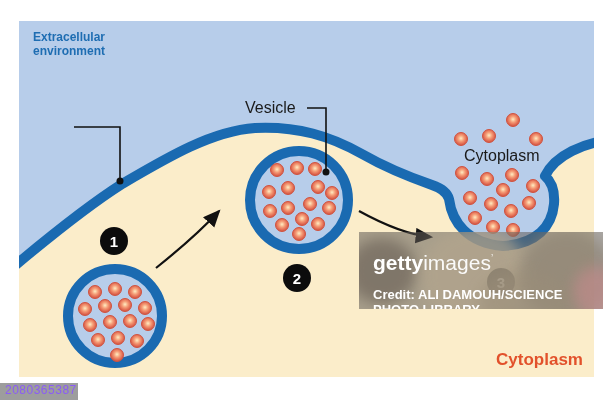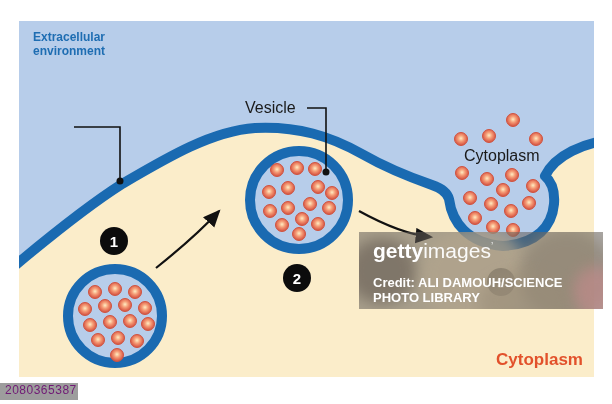--- a/index.html
+++ b/index.html
@@ -37,29 +37,29 @@
   .wm-box{
     position:absolute;left:359px;top:232px;width:244px;height:77px;
     background:rgba(98,93,88,0.55);overflow:hidden;z-index:2;
   }
   .wm-blob{position:absolute;border-radius:50%;filter:blur(7px);}
   .wm-blob.b1{left:-12px;top:6px;width:70px;height:66px;background:#6b6157;opacity:.65;}
   .wm-blob.b2{left:62px;top:-6px;width:108px;height:100px;background:#b3a58d;opacity:.7;}
   .wm-blob.b3{left:160px;top:-2px;width:95px;height:90px;background:#8d8272;opacity:.65;}
   .wm-blob.b4{left:214px;top:34px;width:48px;height:52px;background:#c08a8a;opacity:.7;}
   .wm-blob.b5{left:120px;top:40px;width:90px;height:60px;background:#9a8d78;opacity:.55;}
-  .wm-text{position:relative;z-index:3;padding:8px 0 0 14px;color:#ffffff;}
+  .wm-text{position:relative;z-index:3;padding:20px 0 0 14px;color:#ffffff;}
   .wm-logo{font-size:21px;line-height:1.05;}
   .wm-logo .bold{font-weight:bold;}
   .wm-logo .light{font-weight:normal;opacity:.95;}
   .wm-logo .mark{font-size:10px;vertical-align:super;opacity:.85;}
   .wm-credit{width:228px;font-size:13px;font-weight:bold;line-height:1.12;margin-top:14px;}
   .id-bar{
     position:absolute;left:0;top:383px;width:78px;height:17px;
-    background:rgba(130,130,130,0.78);color:#701a75;font-size:12px;line-height:15px;
+    background:rgba(130,130,130,0.78);color:#8b5cf6;font-size:12px;line-height:15px;
     padding-left:5px;letter-spacing:.5px;z-index:2;box-sizing:border-box;
   }
 </style>
 </head>
 <body>
 
 <div class="stage">
 
   <svg width="612" height="404" viewBox="0 0 612 404">
     <defs>

